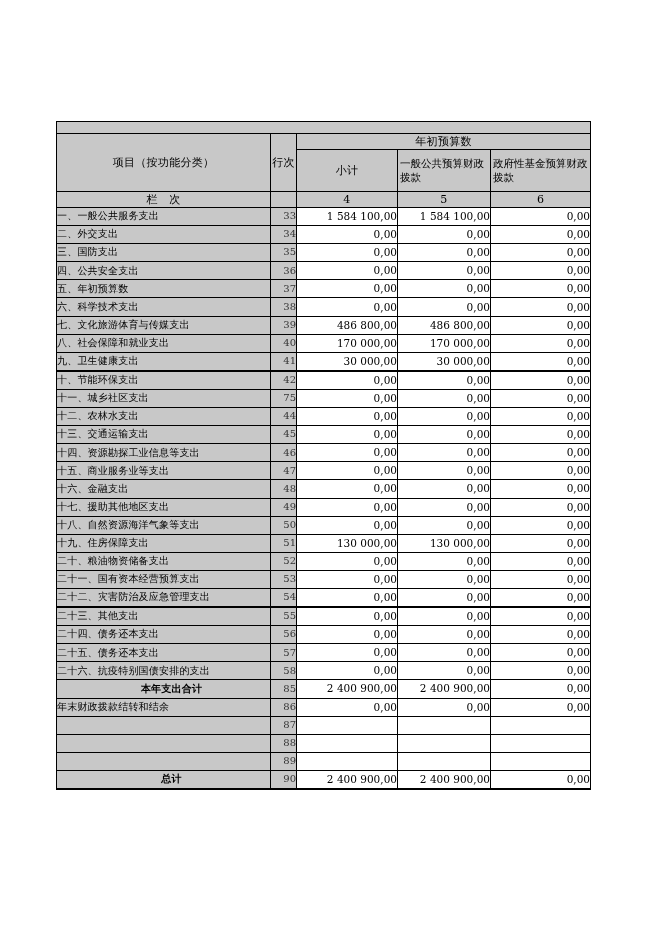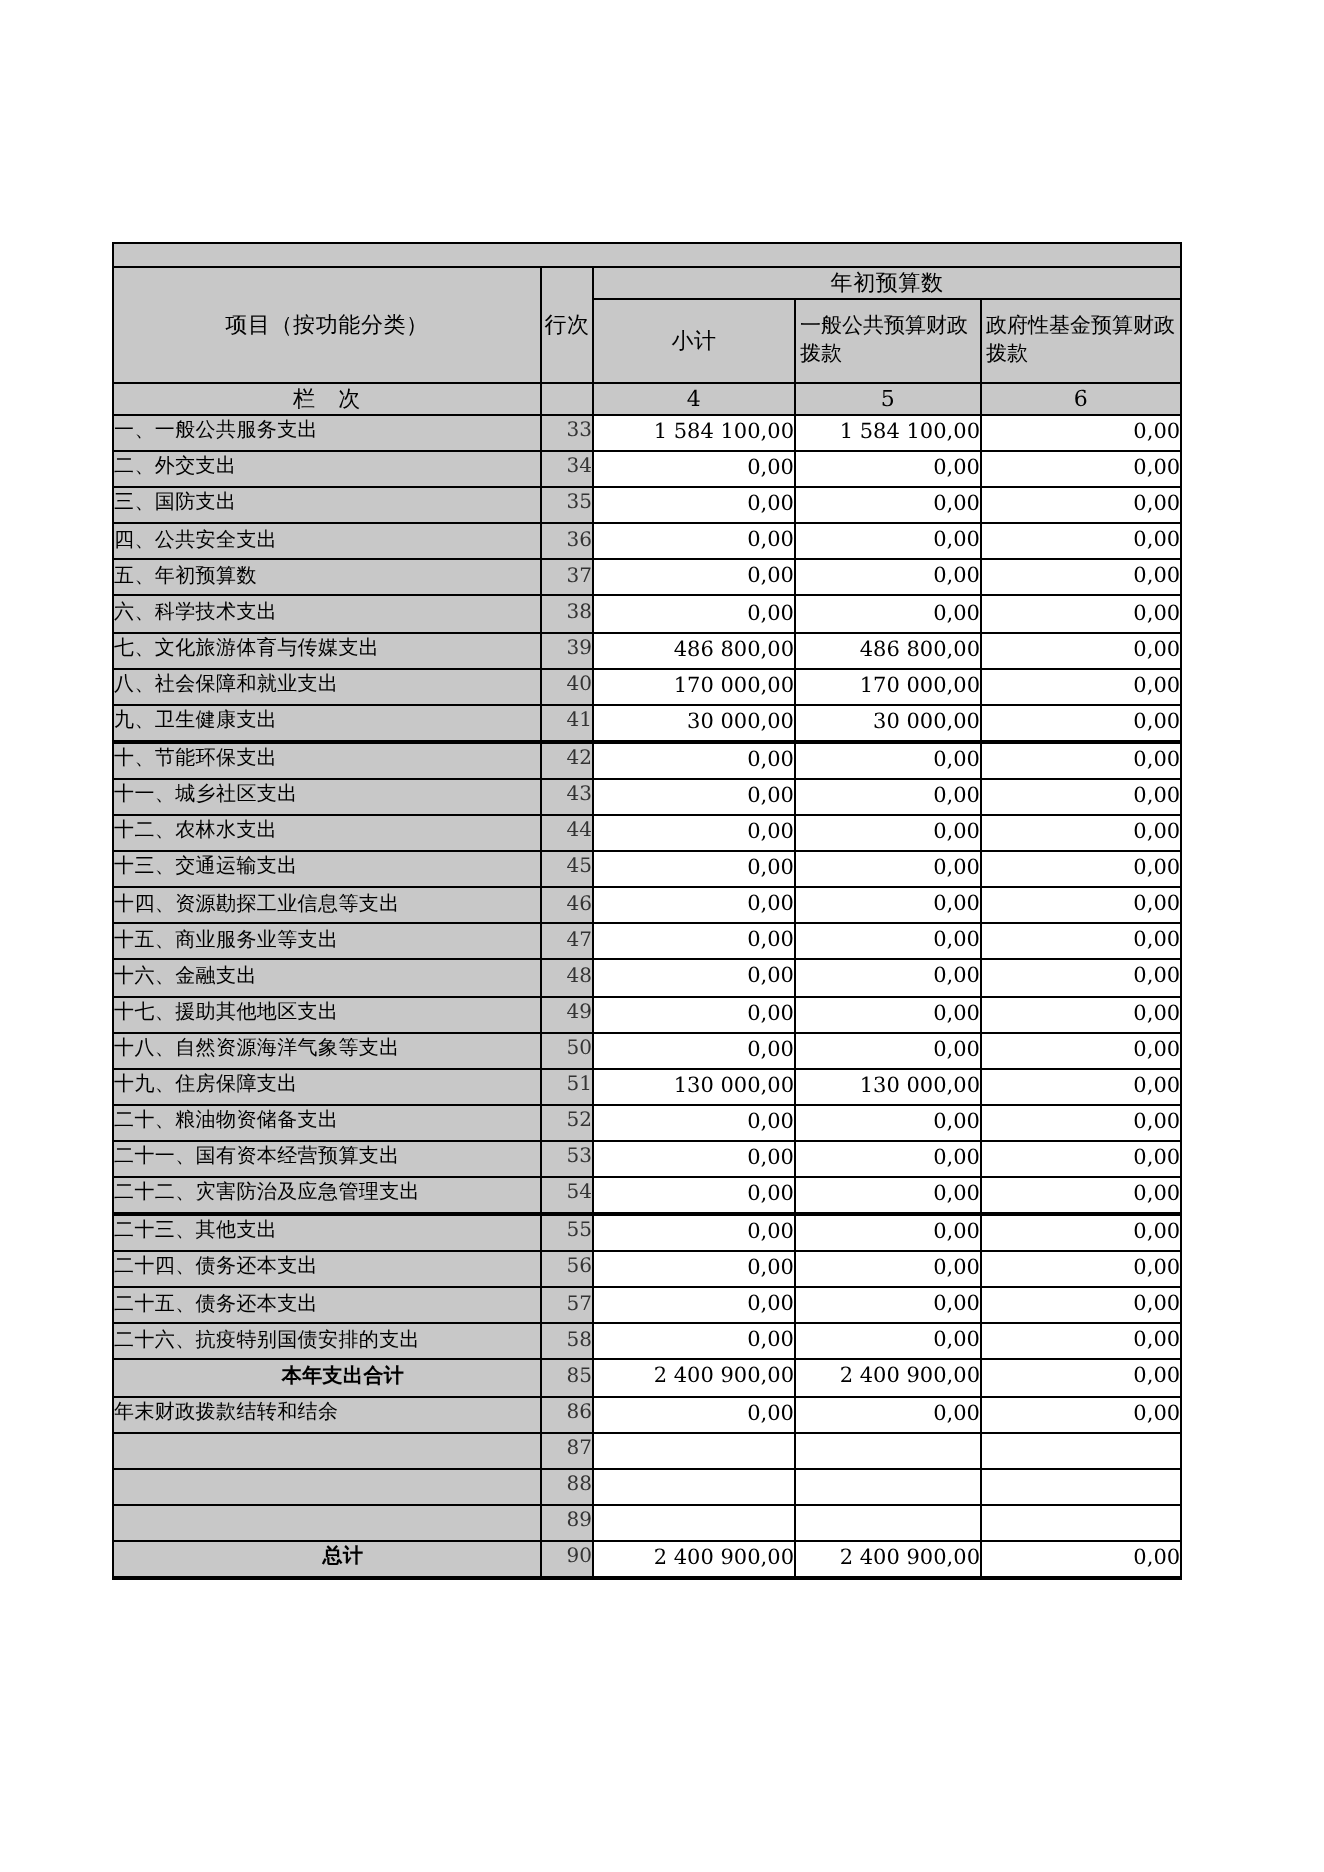--- a/index.html
+++ b/index.html
@@ -231,21 +231,21 @@
         </tr>
         <tr class="drow">
           <td class="gray item">十、节能环保支出</td>
           <td class="gray rown">42</td>
           <td class="white num">0,00</td>
           <td class="white num">0,00</td>
           <td class="white num">0,00</td>
         </tr>
         <tr class="drow">
           <td class="gray item">十一、城乡社区支出</td>
-          <td class="gray rown">43</td>
+          <td class="gray rown">75</td>
           <td class="white num">0,00</td>
           <td class="white num">0,00</td>
           <td class="white num">0,00</td>
         </tr>
         <tr class="drow">
           <td class="gray item">十二、农林水支出</td>
           <td class="gray rown">44</td>
           <td class="white num">0,00</td>
           <td class="white num">0,00</td>
           <td class="white num">0,00</td>

